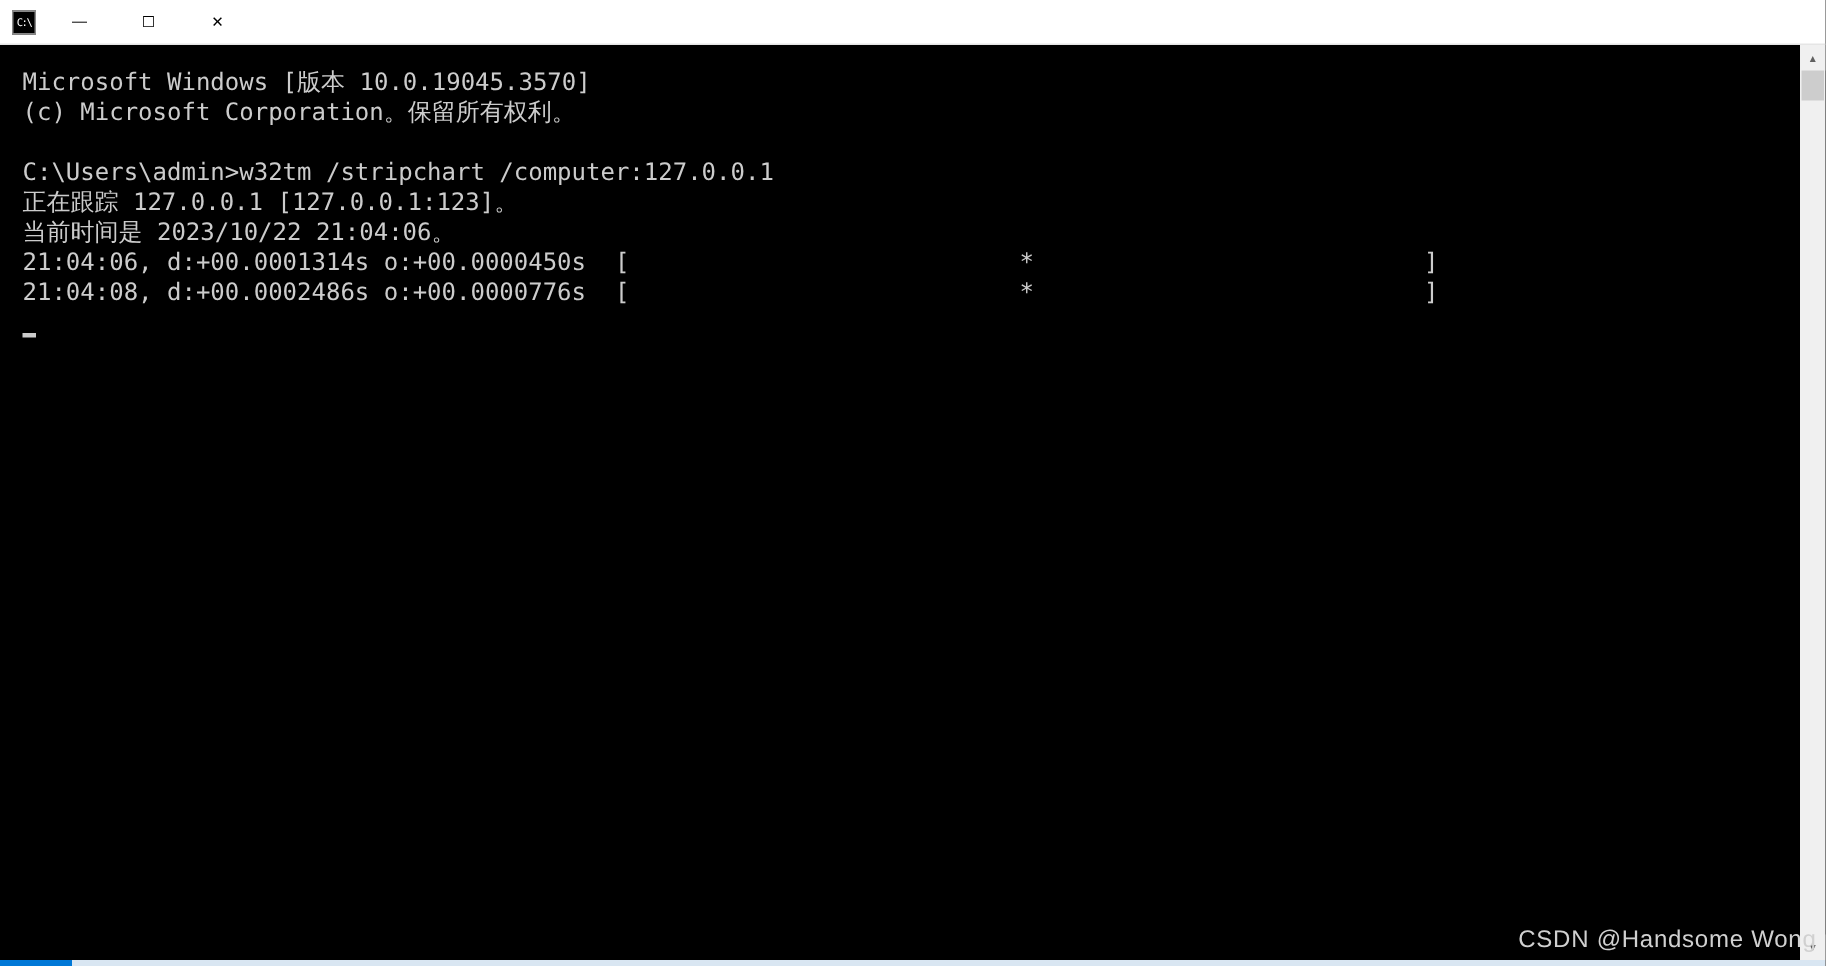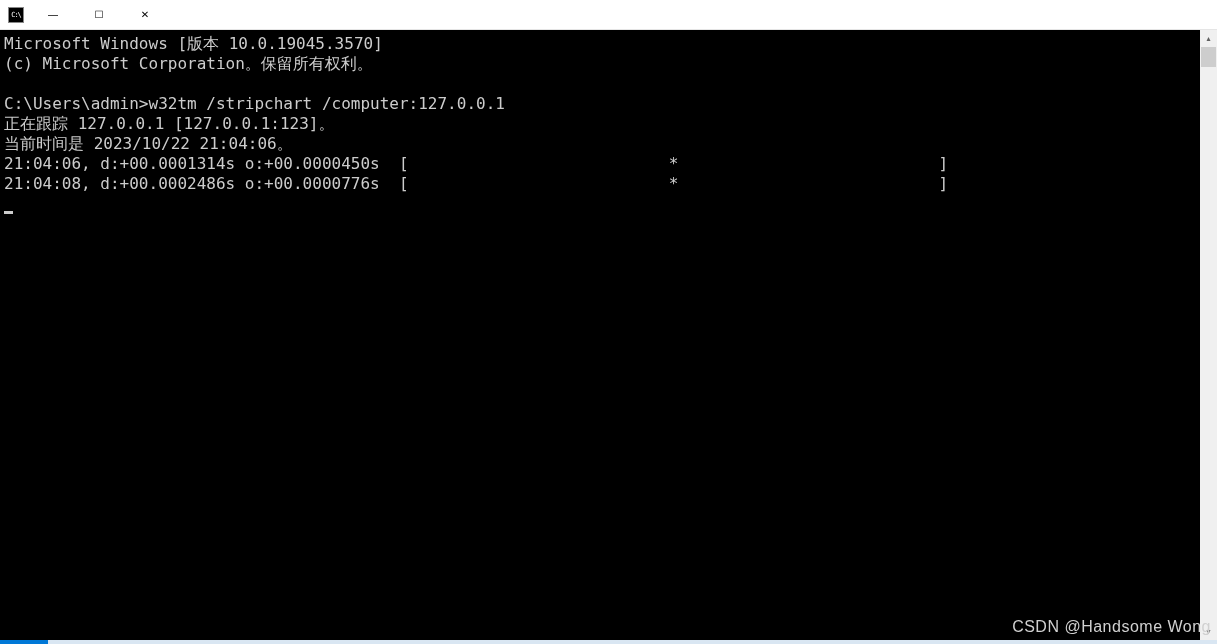--- a/index.html
+++ b/index.html
@@ -66,21 +66,21 @@
       display: flex;
     }
     .console {
       flex: 1;
       background: #000;
       color: #ccc;
       font-family: "Consolas", "NSimSun", "SimSun", monospace;
       font-size: 16px;
       line-height: 20px;
       white-space: pre;
-      padding: 4px;
+      padding: 15px;
       overflow: hidden;
     }
     .scrollbar {
       width: 17px;
       background: #f0f0f0;
       position: relative;
     }
     .scroll-arrow {
       width: 17px;
       height: 17px;

